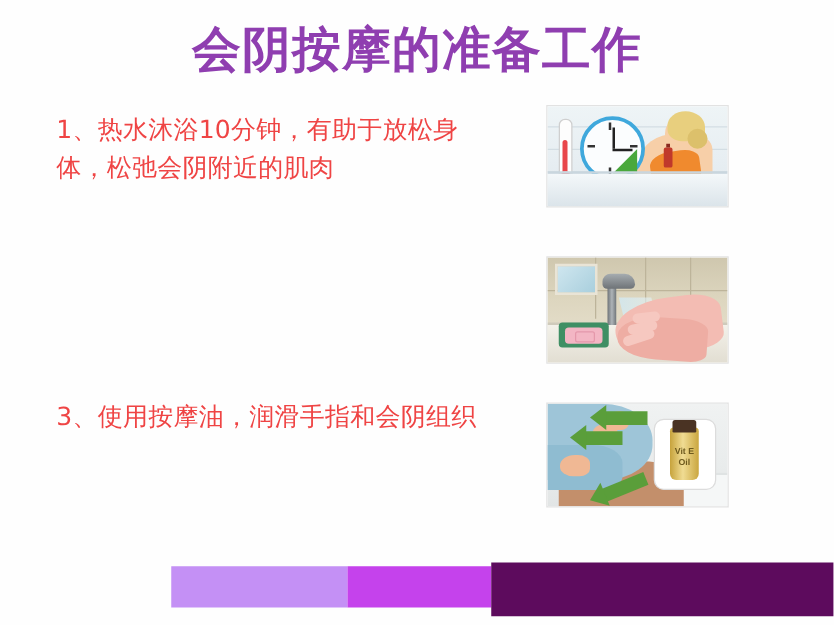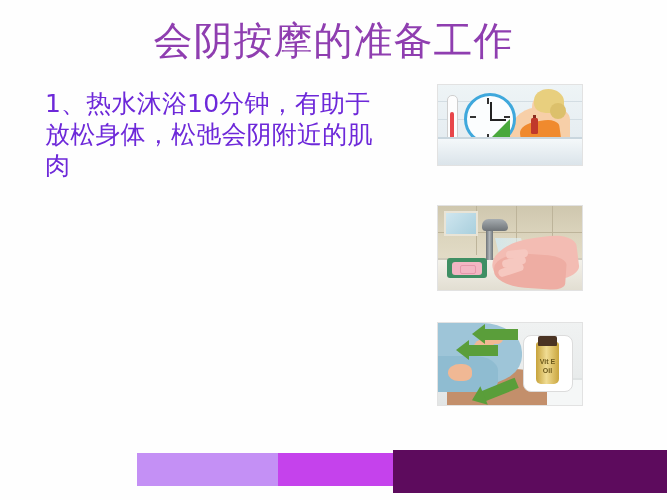--- a/index.html
+++ b/index.html
@@ -24,21 +24,21 @@
 
   
   .title {
     position: absolute;
     left: 0;
     top: 18px;
     width: 667px;
     text-align: center;
     font-size: 39px;
     line-height: 46px;
-    font-weight: normal;
+    font-weight: bold;
     color: #8f3eb0;
     letter-spacing: 1px;
     font-family: "DejaVu Sans", "Liberation Sans", sans-serif;
   }
 
   
   .rows {
     position: absolute;
     left: 0;
     top: 82px;
@@ -46,23 +46,23 @@
   }
   .row {
     position: relative;
     height: 115px;
   }
   .row-text {
     position: absolute;
     left: 45px;
     top: 6px;
     width: 345px;
-    font-size: 25px;
+    font-size: 20px;
     line-height: 31px;
-    color: #6d28d9;
+    color: #ef4444;
     font-family: "DejaVu Sans", "Liberation Sans", sans-serif;
     letter-spacing: 0.2px;
   }
   .row-figure {
     position: absolute;
     left: 437px;
     top: 2px;
     width: 146px;
     height: 82px;
     background: #ffffff;
@@ -231,20 +231,21 @@
           <div class="hand-a"></div>
           <div class="hand-b"></div>
           <div class="finger" style="right:58px;bottom:16px;width:26px;height:8px;transform:rotate(-18deg);"></div>
           <div class="finger" style="right:56px;bottom:24px;width:24px;height:8px;transform:rotate(-12deg);"></div>
           <div class="finger" style="right:54px;bottom:32px;width:22px;height:8px;transform:rotate(-6deg);"></div>
         </div>
       </div>
     </div>
 
     <div class="row">
+      <div class="row-text">3、使用按摩油，润滑手指和会阴组织</div>
       <div class="row-figure">
         <div class="fig-oil">
           <div class="oil-sheet"></div>
           <div class="oil-leg"></div>
           <div class="oil-gown"></div>
           <div class="oil-gown2"></div>
 
           <div class="oil-hand" style="left:10px;bottom:24px;width:24px;height:17px;"></div>
           <div class="oil-hand" style="left:36px;top:16px;width:20px;height:16px;"></div>
           <div class="oil-hand" style="left:48px;top:6px;width:17px;height:15px;"></div>

